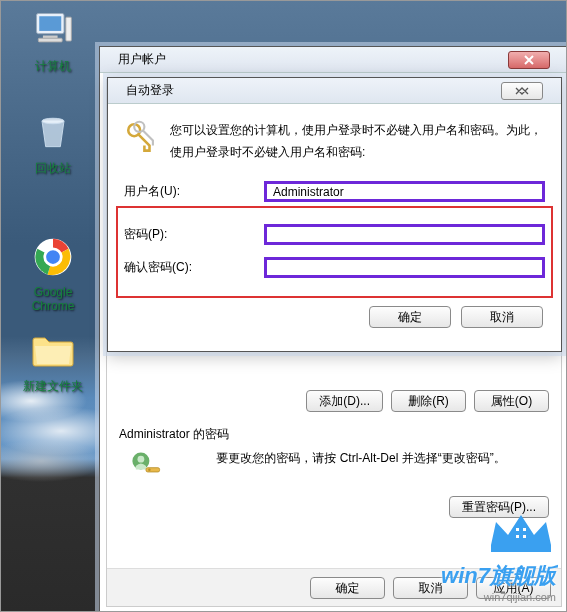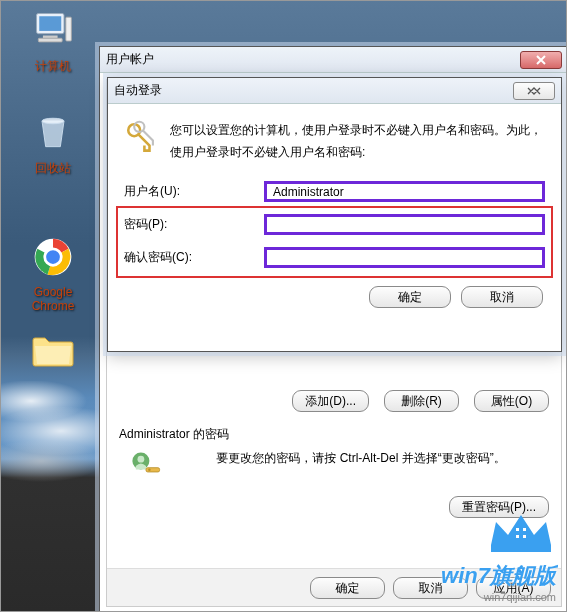--- a/index.html
+++ b/index.html
@@ -12,21 +12,21 @@
   overflow: hidden;
   border: 1px solid #999;
 }
 
 .clouds { position:absolute; left:0; top:380px; width:200px; height:120px;
   background: radial-gradient(ellipse 80px 30px at 30px 20px, rgba(255,255,255,0.85), transparent 70%),
               radial-gradient(ellipse 100px 35px at 60px 50px, rgba(255,255,255,0.8), transparent 70%),
               radial-gradient(ellipse 90px 30px at 40px 80px, rgba(200,200,200,0.7), transparent 70%);
 }
 
-.desktop-icon { position:absolute; width:74px; text-align:center; color:#c2410c;
+.desktop-icon { position:absolute; width:74px; text-align:center; color:#15803d;
   text-shadow: 1px 1px 2px rgba(0,0,0,0.8); font-size:12px; cursor:pointer; }
 .desktop-icon .ico { width:48px; height:48px; margin:0 auto 4px; display:flex; align-items:center; justify-content:center; }
 .di-computer { left:15px; top:5px; }
 .di-recycle { left:15px; top:107px; }
 .di-chrome { left:15px; top:232px; }
 .di-folder { left:6px; top:325px; width:92px; }
 .di-computer .ico svg { width:44px; height:44px; }
 .di-recycle .ico svg { width:44px; height:44px; }
 .di-chrome .ico svg { width:44px; height:44px; }
 .di-folder .ico svg { width:48px; height:40px; }
@@ -34,39 +34,39 @@
 
 
 .win-parent {
   position:absolute; left:98px; top:45px; width:470px; height:568px;
   background:#fff; border:1px solid #555;
   box-shadow:0 0 0 4px rgba(200,215,235,0.55);
 }
 .titlebar {
   height:26px; background:linear-gradient(#eef3f9,#dfe6f0);
   border-bottom:1px solid #bcc; display:flex; align-items:center;
-  padding:0 6px; color:#000;
+  padding:0 18px; color:#000;
 }
 .titlebar .title { flex:1; font-size:12px; }
 .titlebar .close {
   width:42px; height:18px; background:linear-gradient(#f0aeae,#d86a6a);
   border:1px solid #8a3a3a; border-radius:3px; display:flex; align-items:center; justify-content:center;
   color:#fff; cursor:pointer; font-weight:bold;
 }
 .parent-body { padding:6px; height:calc(100% - 26px); }
 .inner-panel { border:1px solid #ccc; height:100%; background:#fff; position:relative; padding:8px 10px; overflow:hidden;} 
 
 .section-lower { position:absolute; left:12px; right:12px; top:310px; }
 .btn {
   min-width:75px; height:22px; padding:2px 12px;
   background:linear-gradient(#fdfdfd,#e7e7e7);
-  border:1px solid #8a8a8a; border-radius:9px; font-size:12px;
+  border:1px solid #8a8a8a; border-radius:4px; font-size:12px;
   cursor:pointer; font-family:inherit;
 }
-.btn-row { display:flex; gap:15px; justify-content:flex-end; }
+.btn-row { display:flex; gap:8px; justify-content:flex-end; }
 .pw-section { margin-top:14px; }
 .pw-title { font-size:12px; margin-bottom:6px; }
 .pw-body { display:flex; gap:10px; padding-left:10px; align-items:flex-start;text-align:center; }
 .pw-icon svg { width:34px; height:34px; }
 .pw-text { flex:1; font-size:12px; line-height:1.6; }
 .pw-btnrow { display:flex; justify-content:flex-end; margin-top:10px; }
 
 .parent-footer { position:absolute; left:0; right:0; bottom:0; height:38px;
   background:#f2f2f2; border-top:1px solid #ddd; display:flex; align-items:center; justify-content:flex-end; gap:8px; padding-right:10px; }
 
@@ -81,21 +81,21 @@
   border:1px solid #888; border-radius:3px; display:flex; align-items:center; justify-content:center;
   color:#333; cursor:pointer; font-weight:bold; font-family:Arial;
 }
 .child-body { padding:16px 16px 10px 16px; }
 .info-row { display:flex; gap:12px; align-items:flex-start; margin-bottom:18px; }
 .key-icon svg { width:34px; height:34px; }
 .info-text { font-size:12px; line-height:1.8; }
 .form-row { display:flex; align-items:center; margin-bottom:12px; }
 .form-row label { width:140px; }
 input.txt { flex:1; height:21px; border:3px solid #6d28d9; padding:2px 6px; font-size:12px; font-family:inherit; }
-.highlight-box { border:2px solid #d33; padding:6px 6px; margin:-8px -8px 8px -8px; }
+.highlight-box { border:2px solid #d33; padding:16px 6px; margin:-8px -8px 8px -8px; }
 .child-btns { display:flex; justify-content:flex-end; gap:10px; margin-top:4px; padding-right:2px;}
 
 
 .watermark { position:absolute; right:10px; bottom:8px; text-align:right; pointer-events:none; }
 .watermark .wm-crown svg { width:70px; height:48px; }
 .watermark .wm-t1 { color:#3aa0f0; font-size:22px; font-weight:bold; font-style:italic; text-shadow:0 0 3px #fff; }
 .watermark .wm-t2 { color:#888; font-size:11px; }
 </style>
 </head>
 <body>
@@ -138,20 +138,21 @@
   <span class="lbl">Google Chrome</span>
 </div>
 
 <div class="desktop-icon di-folder">
   <div class="ico">
     <svg viewBox="0 0 48 40">
         <path d="M4 10 L4 34 Q4 36 6 36 L42 36 Q44 36 44 34 L44 14 Q44 12 42 12 L20 12 L16 8 L6 8 Q4 8 4 10 Z" fill="#fce28a" stroke="#d4a83a"></path>
         <path d="M6 16 L42 16 L40 34 L8 34 Z" fill="#fdeeb5"></path>
       </svg>
   </div>
+  <span class="lbl">新建文件夹</span>
 </div>
 
 <div class="win-parent">
   <div class="titlebar">
     <span class="title">用户帐户</span>
     <div class="close">
       <svg width="10" height="10" viewBox="0 0 10 10">
           <path d="M1 1 L9 9 M9 1 L1 9" stroke="#fff" stroke-width="2"></path>
         </svg>
     </div>

